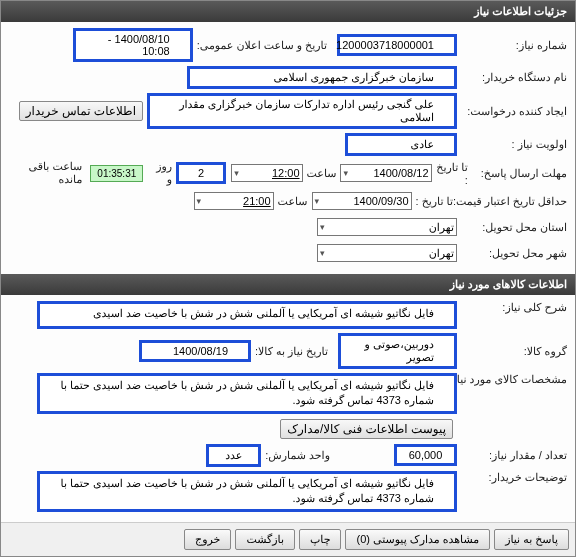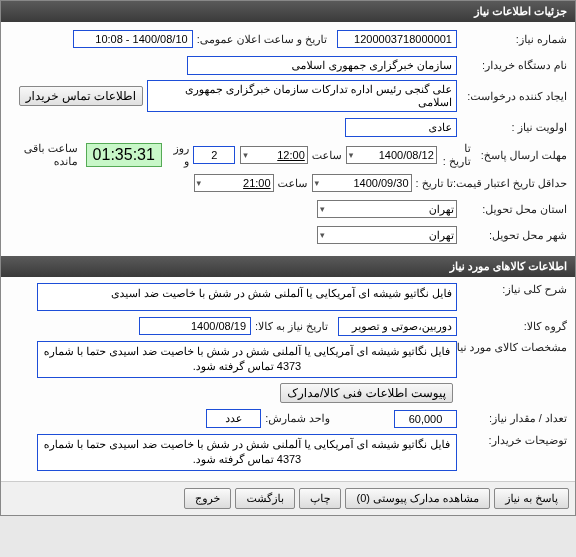--- a/index.html
+++ b/index.html
@@ -3,30 +3,30 @@
 <meta charset="utf-8">
 <style>
 * { box-sizing: border-box; margin: 0; padding: 0; }
 body { font-family: Tahoma, Arial, sans-serif; font-size: 11px; background: #e8e8e8; direction: rtl; }
 .window { width: 576px; background: #fff; border: 1px solid #888; }
 .section-header { background: linear-gradient(#5a5a5a, #3a3a3a); color: #fff; padding: 4px 8px; font-size: 11px; font-weight: bold; }
 .section-body { padding: 6px 8px; background: #fdfdfd; }
 .row { display: flex; align-items: center; margin-bottom: 4px; min-height: 22px; }
 .label { width: 110px; text-align: right; padding-left: 6px; color: #222; font-size: 11px; white-space: nowrap; }
 .label-sm { width: auto; padding: 0 4px; color: #222; font-size: 11px; }
-.field { border: 1px solid #1d4ed8; background: #fff; padding: 2px 4px; font-size: 11px; min-height: 18px; display: inline-flex; align-items: center; }
+.field { border: 3px solid #1d4ed8; background: #fff; padding: 2px 20px; font-size: 11px; min-height: 18px; display: inline-flex; align-items: center; }
 .field-w1 { width: 120px; }
 .field-w2 { width: 270px; }
 .field-w3 { width: 112px; }
 .field-w4 { width: 50px; justify-content: center; }
 .field-w6 { width: 63px; justify-content: center; }
 .field-w7 { width: 55px; justify-content: center; }
-.field-ta { width: 420px; min-height: 28px; align-items: flex-start; line-height: 1.4; text-align: center; }
+.field-ta { width: 420px; min-height: 28px; align-items: flex-start; line-height: 1.4; }
 .btn-attach { background: linear-gradient(#f8f8f8,#e0e0e0); border: 1px solid #888; padding: 2px 6px; font-size: 12px; margin-right: 4px; cursor: pointer; border-radius: 2px; }
-.time-remaining { background: #c8f7c8; border: 1px solid #5a5; padding: 2px 6px; font-size: 16px; margin: 0 4px; }
+.time-remaining { background: #c8f7c8; border: 1px solid #5a5; padding: 2px 6px; font-size: 10px; margin: 0 4px; }
 .dropdown { border: 1px solid #777; background: #fff; padding: 1px 2px; font-size: 11px; min-height: 18px; display: inline-flex; align-items: center; position: relative; }
 .dropdown::after { content: "▾"; position: absolute; left: 2px; font-size: 9px; color: #555; }
 .dd-w1 { width: 100px; padding-left: 32px; }
 .dd-w2 { width: 80px; padding-left: 14px; text-decoration: underline; }
 .dd-w3 { width: 140px; padding-left: 12px; }
 .footer { display: flex; gap: 4px; padding: 6px; background: #f0f0f0; border-top: 1px solid #ccc; justify-content: flex-start; }
 .btn { background: linear-gradient(#fafafa,#dcdcdc); border: 1px solid #888; padding: 3px 10px; font-size: 11px; cursor: pointer; border-radius: 2px; }
 .gap { width: 6px; }
 </style>
 </head>
@@ -45,21 +45,21 @@
       <span class="field field-w1">1400/08/10 - 10:08</span>
     </div>
 
     <div class="row">
       <span class="label">نام دستگاه خریدار:</span>
       <span class="field field-w2">سازمان خبرگزاری جمهوری اسلامی</span>
     </div>
 
     <div class="row">
       <span class="label">ایجاد کننده درخواست:</span>
-      <span class="field" style="width:310px">علی گنجی رئیس اداره تدارکات سازمان خبرگزاری جمهوری اسلامی</span>
+      <span class="field" style="width:310px">علی گنجی رئیس اداره تدارکات سازمان خبرگزاری مقدار اسلامی</span>
       <button class="btn-attach">اطلاعات تماس خریدار</button>
     </div>
 
     <div class="row">
       <span class="label">اولویت نیاز :</span>
       <span class="field field-w3">عادی</span>
     </div>
 
     <div class="row">
       <span class="label">مهلت ارسال پاسخ:</span>

